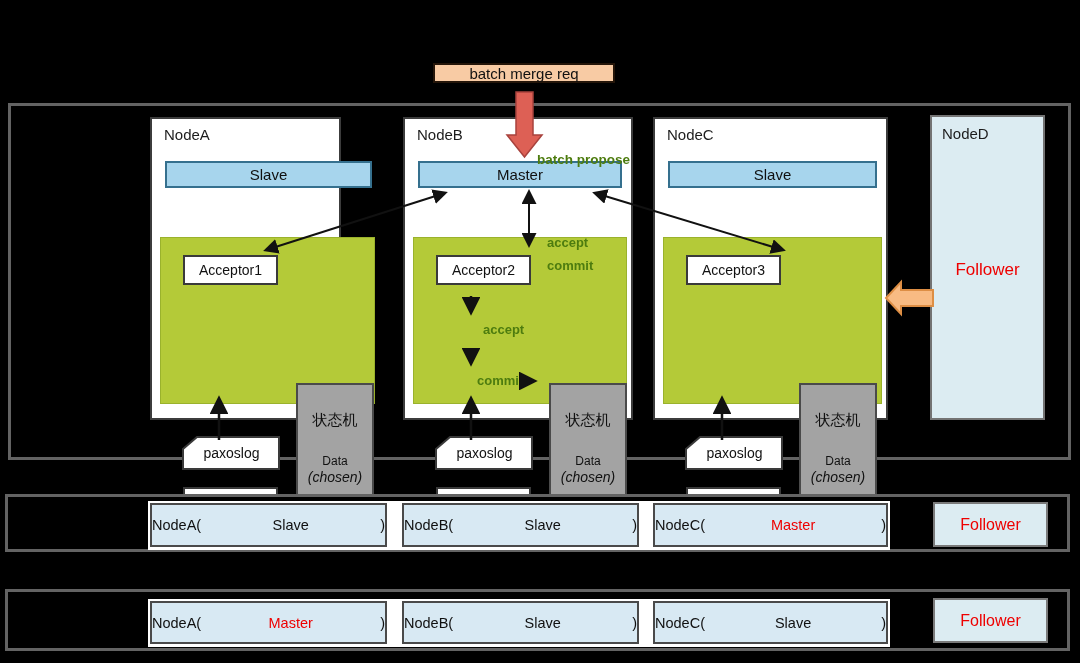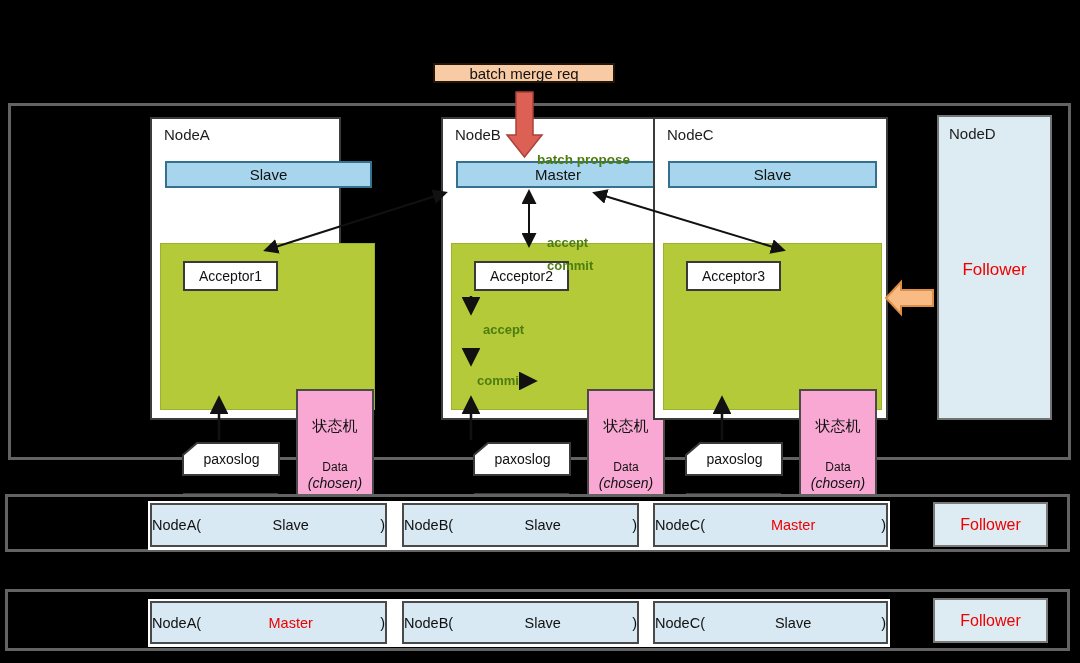--- a/index.html
+++ b/index.html
@@ -9,35 +9,35 @@
     overflow:hidden;
   }
   
   .frame{position:absolute;border:3px solid #636363;background:#000;box-sizing:border-box;}
   
   .node{position:absolute;background:#fff;border:2px solid #3c3c3c;box-sizing:border-box;}
   .node-name{position:absolute;left:12px;top:7px;font-size:15px;color:#1c1c1c;}
   .rolebar{position:absolute;left:13px;top:42px;height:27px;background:var(--node_blue);
     border:2px solid #35708e;box-sizing:border-box;display:flex;align-items:center;justify-content:center;
     font-size:15px;color:#101010;}
-  .greenbox{position:absolute;left:8px;top:124px;height:167px;background:var(--green);
+  .greenbox{position:absolute;left:8px;top:118px;height:167px;background:var(--green);
     border:1px solid #9ab22c;box-sizing:border-box;}
   .wbox{position:absolute;left:22px;width:95px;height:30px;background:#fff;border:2px solid #3a3a3a;
     box-sizing:border-box;display:flex;align-items:center;justify-content:center;font-size:14px;}
   .plog{position:absolute;left:21px;top:198px;width:99px;height:34px;}
   .plog span{position:absolute;left:0;top:0;width:100%;height:100%;display:flex;align-items:center;justify-content:center;font-size:14px;}
-  .smbox{position:absolute;left:135px;top:145px;width:78px;height:146px;background:#f9a8d4;border:2px solid #4a4a4a;
+  .smbox{position:absolute;left:135px;top:145px;width:78px;height:146px;background:#a3a3a3;border:2px solid #4a4a4a;
     box-sizing:border-box;text-align:center;}
   .smbox .sm-t{margin-top:26px;font-size:15px;}
   .smbox .sm-d{margin-top:24px;font-size:12px;}
   .smbox .sm-c{margin-top:1px;font-size:14px;font-style:italic;}
   .lbl{position:absolute;font-size:13px;font-weight:600;color:#4d7c0f;margin-top:32px;}
   
   .noded{position:absolute;left:930px;top:115px;width:115px;height:305px;background:var(--noded_blue);
-    border:2px solid #737373;box-sizing:border-box;margin-left:7px;}
+    border:2px solid #737373;box-sizing:border-box;}
   .noded .node-name{left:10px;top:8px;}
   .noded .fol{position:absolute;left:0;top:143px;width:100%;text-align:center;
     font-size:17px;color:var(--red_text);}
   
   .banner{position:absolute;left:433px;top:63px;width:182px;height:20px;background:var(--peach);
     border:2px solid #241509;box-sizing:border-box;display:flex;align-items:center;justify-content:center;font-size:15px;}
   
   .rowstrip{position:absolute;background:#fff;}
   .rowcell{position:absolute;background:var(--row_blue);border:2px solid #4a4a4a;box-sizing:border-box;
     display:flex;align-items:center;justify-content:space-between;font-size:14.5px;color:#101010;}
@@ -66,21 +66,21 @@
     </div>
     <div class="wbox" style="top:249px;">Learner1</div>
     <div class="smbox">
       <div class="sm-t">状态机</div>
       <div class="sm-d">Data</div>
       <div class="sm-c">(chosen)</div>
     </div>
   </div>
 </div>
 
-<div class="node" style="left:403px;top:117px;width:230px;height:303px;margin-left:38px;">
+<div class="node" style="left:403px;top:117px;width:230px;height:303px;">
   <div class="node-name">NodeB</div>
   <div class="rolebar" style="width:204px;">Master</div>
   <div class="greenbox" style="width:214px;">
     <div class="wbox" style="top:17px;">Acceptor2</div>
     <div class="plog">
       <svg width="99" height="34">
           <polygon points="1,13 15,1 97,1 97,33 1,33" fill="#ffffff" stroke="#3a3a3a" stroke-width="2"></polygon>
         </svg>
       <span>paxoslog</span>
     </div>

